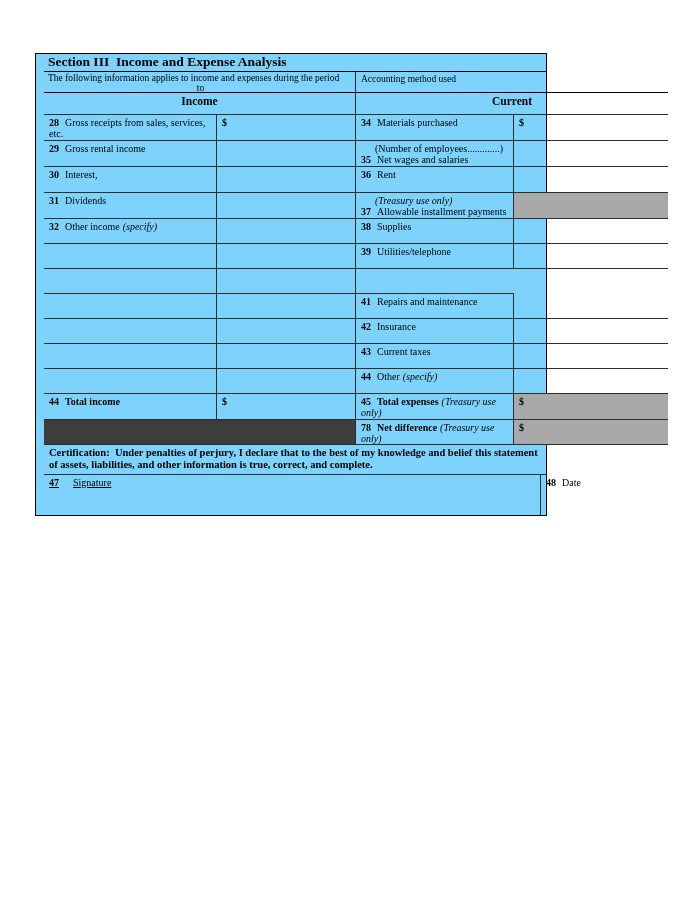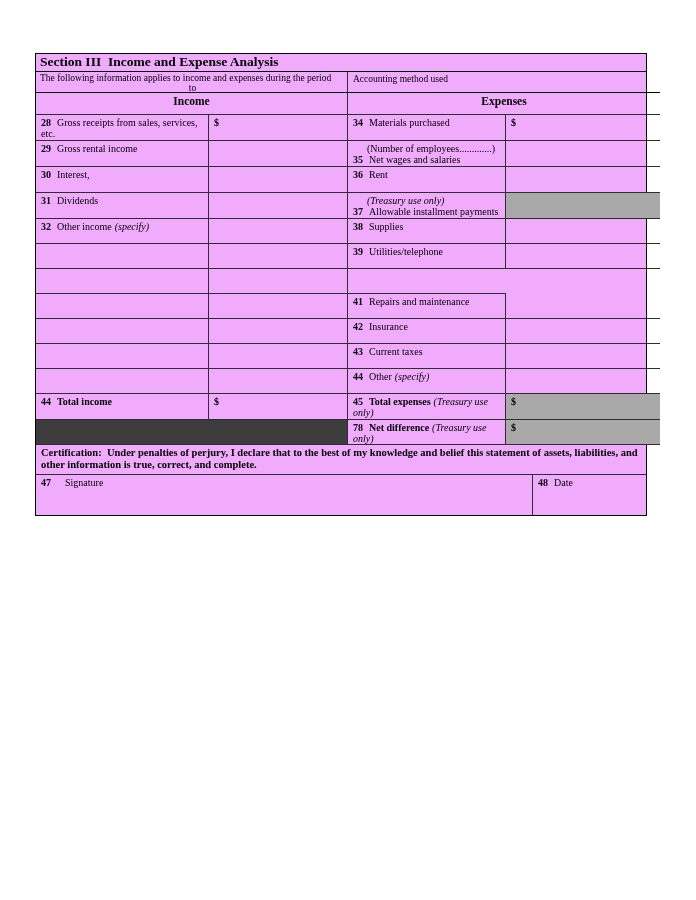--- a/index.html
+++ b/index.html
@@ -2,22 +2,22 @@
 <html><head>
 <meta charset="utf-8">
 <style>
   html,body{margin:0;padding:0;}
   body{
     width:696px;height:900px;background:#ffffff;color:#000;
     font-family:"Liberation Serif","DejaVu Serif",serif;
     position:relative;overflow:hidden;
   }
   .form{
-    position:absolute;left:35px;top:53px;width:612px;
-    box-sizing:border-box;border:1px solid #000;background:#f0abfc;
+    position:absolute;left:35px;top:53px;width:512px;
+    box-sizing:border-box;border:1px solid #000;background:#7dd3fc;padding-left:8px;
   }
   .title{
     box-sizing:border-box;height:18px;border-bottom:1px solid #000;
     font-weight:bold;font-size:13.5px;line-height:16px;padding:0 4px;
     white-space:pre-wrap;
   }
   .hdr-row{display:grid;grid-template-columns:312px 312px;}
   .period-cell{
     box-sizing:border-box;height:21px;border-right:1px solid #2e2e2e;border-bottom:1px solid #000;
     font-size:9.5px;line-height:10px;padding:1px 2px 0 4px;
@@ -52,40 +52,40 @@
   .darkband{
     grid-column:1/3;background:#3d3d3d;
     box-sizing:border-box;border-right:1px solid #2e2e2e;border-bottom:1px solid #2e2e2e;
   }
   .cert{
     box-sizing:border-box;height:30px;border-bottom:1px solid #2e2e2e;
     font-weight:bold;font-size:10.5px;line-height:12px;padding:2px 4px 0 5px;
     white-space:pre-wrap;
   }
   .sigc{box-sizing:border-box;font-size:10px;line-height:11px;padding:2px 3px 0 5px;height:40px;}
-  .sigc.first{border-right:1px solid #2e2e2e;}
+  .sigc.first{border-right:1px solid #2e2e2e;text-decoration:underline;}
 </style>
 </head>
 <body>
 
 <div class="form">
 
   <div class="title">Section III  Income and Expense Analysis</div>
 
   <div class="hdr-row">
     <div class="period-cell">
       <div>The following information applies to income and expenses during the period</div>
       <div class="period-to">to</div>
     </div>
     <div class="acct-cell">Accounting method used</div>
   </div>
 
   <div class="colhdr-row">
     <div class="colhdr left">Income</div>
-    <div class="colhdr">Expenses</div>
+    <div class="colhdr">Current</div>
   </div>
 
   <div class="row h26">
     <div class="c"><span class="n">28</span><span>Gross receipts from sales, services, etc.</span></div>
     <div class="c"><span class="d">$</span></div>
     <div class="c"><span class="n">34</span><span>Materials purchased</span></div>
     <div class="c last"><span class="d">$</span></div>
   </div>
 
   <div class="row h26">

